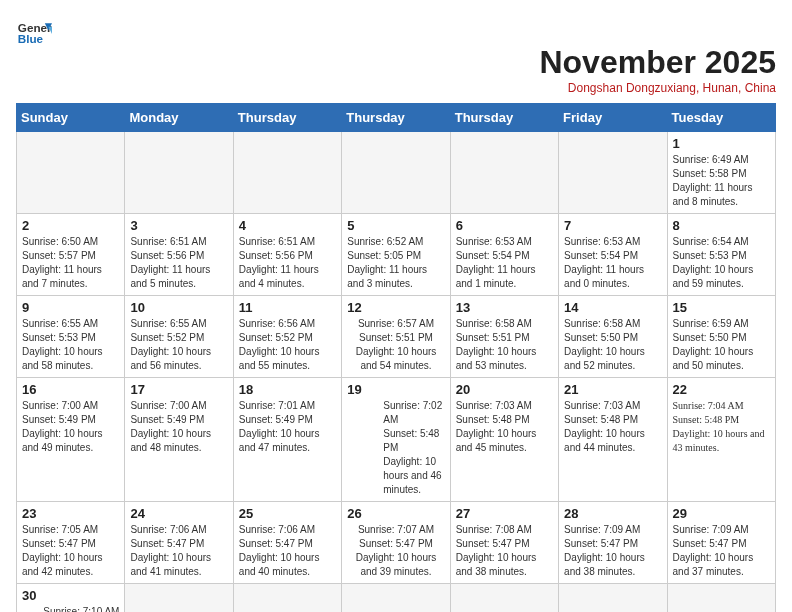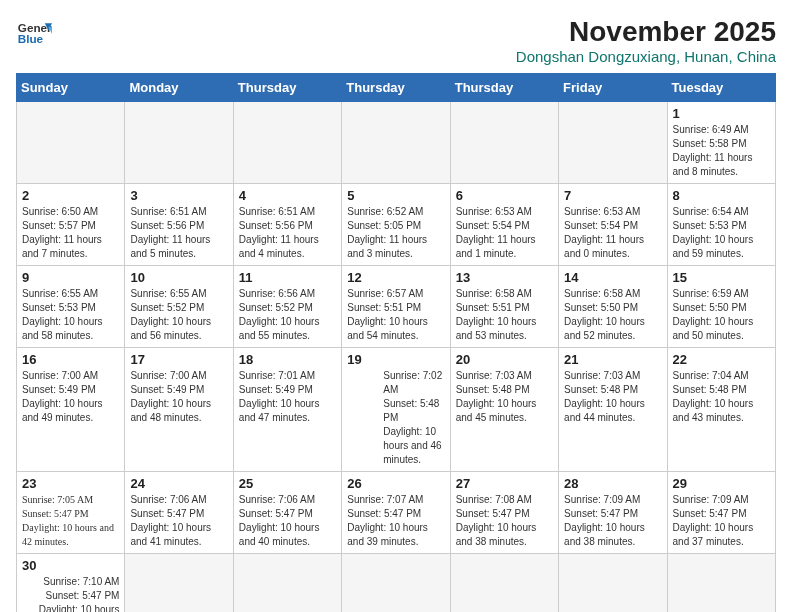--- a/index.html
+++ b/index.html
@@ -22,27 +22,28 @@
       gap: 4px;
     }
     .logo-icon {
       width: 36px;
       height: 36px;
     }
     .title-area {
       text-align: right;
     }
     .month-title {
-      font-size: 28px;
+      font-size: 32px;
       font-weight: bold;
       color: #222;
+      margin-top: 28px;
     }
     .location-title {
-      font-size: 15px;
-      color: #0f766e;
+      font-size: 12px;
+      color: #b91c1c;
     }
     .calendar {
       width: 100%;
       border-collapse: collapse;
       border: 1px solid #ccc;
     }
     .calendar th {
       background: #2e6db4;
       color: #fff;
       font-size: 13px;
@@ -184,21 +185,21 @@
 Daylight: 10 hours and 56 minutes.</div>
         </td>
         <td>
           <span class="day-number">11</span>
           <div class="day-info" style="white-space: pre-line;">Sunrise: 6:56 AM
 Sunset: 5:52 PM
 Daylight: 10 hours and 55 minutes.</div>
         </td>
         <td>
           <span class="day-number">12</span>
-          <div class="day-info" style="white-space: pre-line;">Sunrise: 6:57 AM
+          <div class="day-info" style="white-space: pre-line; text-align: center;">Sunrise: 6:57 AM
 Sunset: 5:51 PM
 Daylight: 10 hours and 54 minutes.</div>
         </td>
         <td>
           <span class="day-number">13</span>
           <div class="day-info" style="white-space: pre-line;">Sunrise: 6:58 AM
 Sunset: 5:51 PM
 Daylight: 10 hours and 53 minutes.</div>
         </td>
         <td>
@@ -246,47 +247,47 @@
 Daylight: 10 hours and 45 minutes.</div>
         </td>
         <td>
           <span class="day-number">21</span>
           <div class="day-info" style="white-space: pre-line;">Sunrise: 7:03 AM
 Sunset: 5:48 PM
 Daylight: 10 hours and 44 minutes.</div>
         </td>
         <td>
           <span class="day-number">22</span>
-          <div class="day-info" style="white-space: pre-line;">Sunrise: 7:04 AM
+          <div class="day-info" style="white-space: pre-line; font-family: Liberation Serif, serif;">Sunrise: 7:04 AM
 Sunset: 5:48 PM
 Daylight: 10 hours and 43 minutes.</div>
         </td>
       </tr>
       <tr>
         <td>
           <span class="day-number">23</span>
-          <div class="day-info" style="white-space: pre-line; font-family: Liberation Serif, serif;">Sunrise: 7:05 AM
+          <div class="day-info" style="white-space: pre-line;">Sunrise: 7:05 AM
 Sunset: 5:47 PM
 Daylight: 10 hours and 42 minutes.</div>
         </td>
         <td>
           <span class="day-number">24</span>
           <div class="day-info" style="white-space: pre-line;">Sunrise: 7:06 AM
 Sunset: 5:47 PM
 Daylight: 10 hours and 41 minutes.</div>
         </td>
         <td>
           <span class="day-number">25</span>
           <div class="day-info" style="white-space: pre-line;">Sunrise: 7:06 AM
 Sunset: 5:47 PM
 Daylight: 10 hours and 40 minutes.</div>
         </td>
         <td>
           <span class="day-number">26</span>
-          <div class="day-info" style="white-space: pre-line;">Sunrise: 7:07 AM
+          <div class="day-info" style="white-space: pre-line; text-align: center;">Sunrise: 7:07 AM
 Sunset: 5:47 PM
 Daylight: 10 hours and 39 minutes.</div>
         </td>
         <td>
           <span class="day-number">27</span>
           <div class="day-info" style="white-space: pre-line;">Sunrise: 7:08 AM
 Sunset: 5:47 PM
 Daylight: 10 hours and 38 minutes.</div>
         </td>
         <td>

